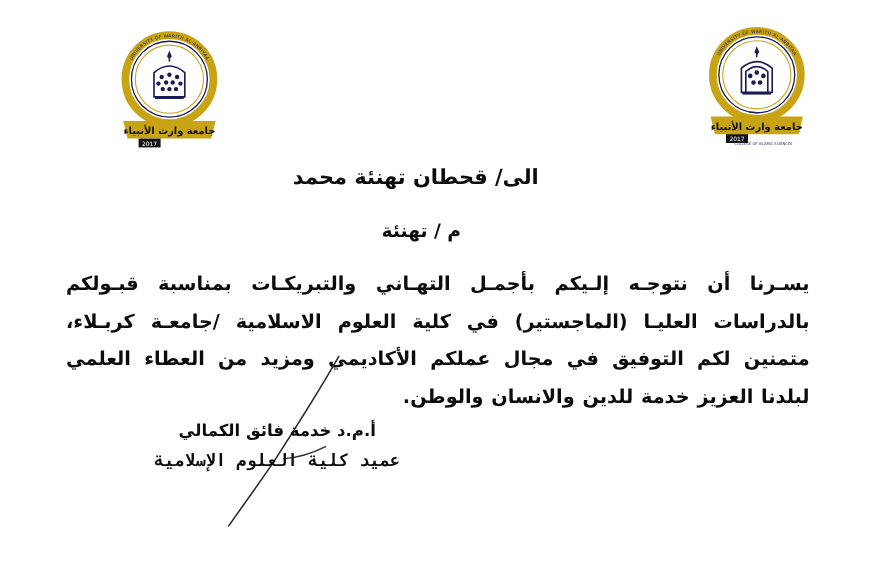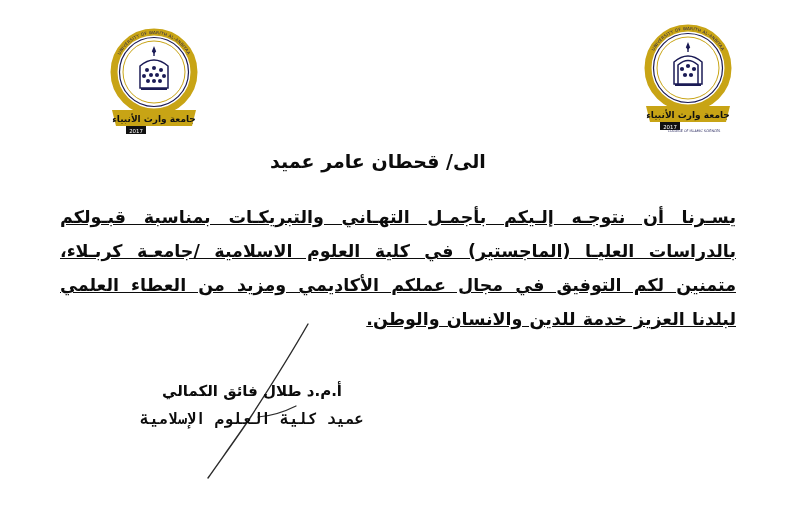--- a/index.html
+++ b/index.html
@@ -61,21 +61,20 @@
   }
 
   .para {
     font-size: 17.5px;
     font-weight: bold;
     line-height: 1.95;
     margin: 0;
     text-align: justify;
     text-justify: inter-word;
     word-spacing: 1px;
-    text-decoration: underline;
   }
 
   .signature-block {
     position: absolute;
     top: 382px;
     right: 424px;
     width: 240px;
     text-align: center;
     direction: rtl;
   }
@@ -181,27 +180,28 @@
         <rect x="35" y="62" width="26" height="2"></rect>
       </g>
       <path d="M6 84 L90 84 L86 100 L10 100 Z" fill="#c8a415"></path>
       <text x="48" y="96" font-family="DejaVu Sans, sans-serif" font-size="9" font-weight="bold" fill="#111111" text-anchor="middle" direction="rtl">جامعة وارث الأنبياء</text>
       <rect x="20" y="100" width="20" height="8" fill="#111111"></rect>
       <text x="30" y="106.5" font-family="DejaVu Sans, sans-serif" font-size="5.4" fill="#ffffff" text-anchor="middle">2017</text>
     </svg>
   </div>
 
   <div class="doc-body">
-    <p class="to-line">الى/ قحطان عامر عميد</p>
+    <p class="to-line">الى/ قحطان تهنئة محمد</p>
+    <p class="subject-line">م / تهنئة</p>
     <p class="para">يسـرنا أن نتوجـه إلـيكم بأجمـل التهـاني والتبريكـات بمناسبة قبـولكم بالدراسات العليـا (الماجستير) في كلية العلوم الاسلامية /جامعـة كربـلاء،  متمنين لكم التوفيق في مجال عملكم الأكاديمي ومزيد من العطاء العلمي لبلدنا العزيز خدمة للدين والانسان والوطن.</p>
   </div>
 
   <svg class="sig-strokes" viewBox="0 0 190 160">
     <path d="M128 2 C112 30 92 62 70 96 C58 114 42 136 28 156" fill="none" stroke="#2b2b2b" stroke-width="1.4" stroke-linecap="round"></path>
     <path d="M116 84 C104 90 92 94 78 95" fill="none" stroke="#2b2b2b" stroke-width="1.2" stroke-linecap="round"></path>
   </svg>
 
   <div class="signature-block">
-    <p class="sig-name">أ.م.د طلال فائق الكمالي</p>
+    <p class="sig-name">أ.م.د خدمة فائق الكمالي</p>
     <p class="sig-title">عميد كلية العلوم الإسلامية</p>
   </div>
 
 </div>
 
 </body></html>

